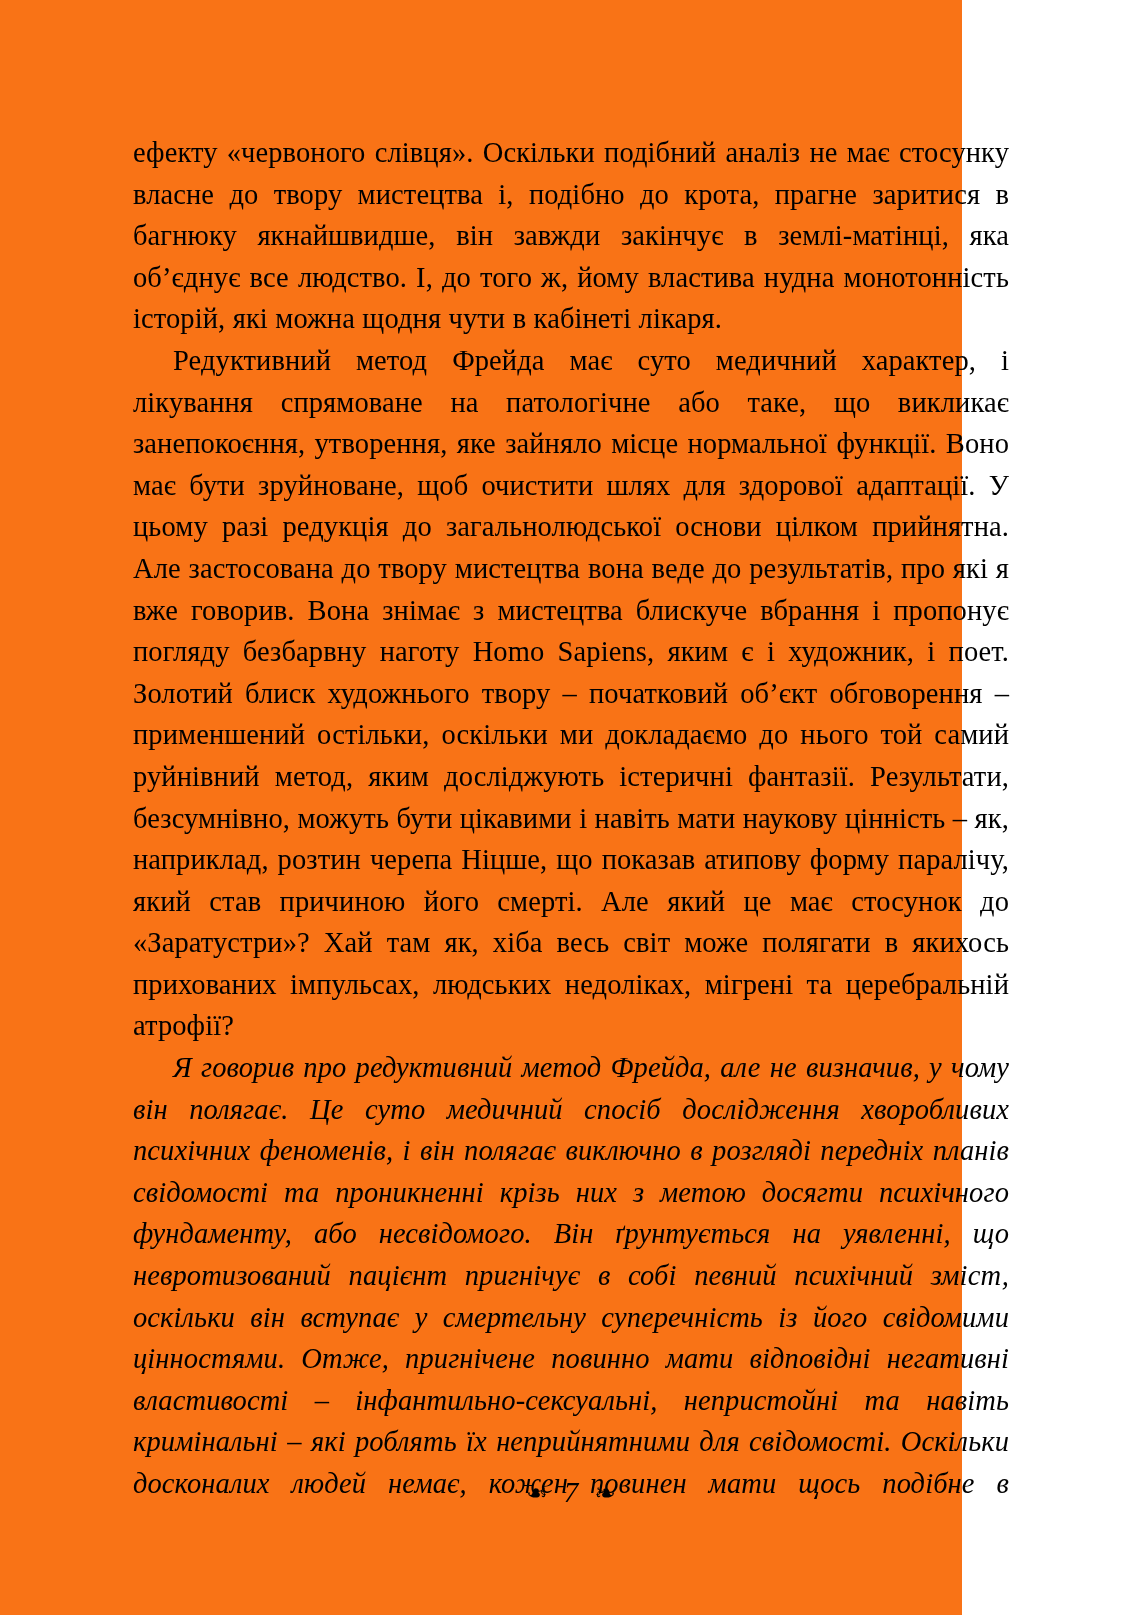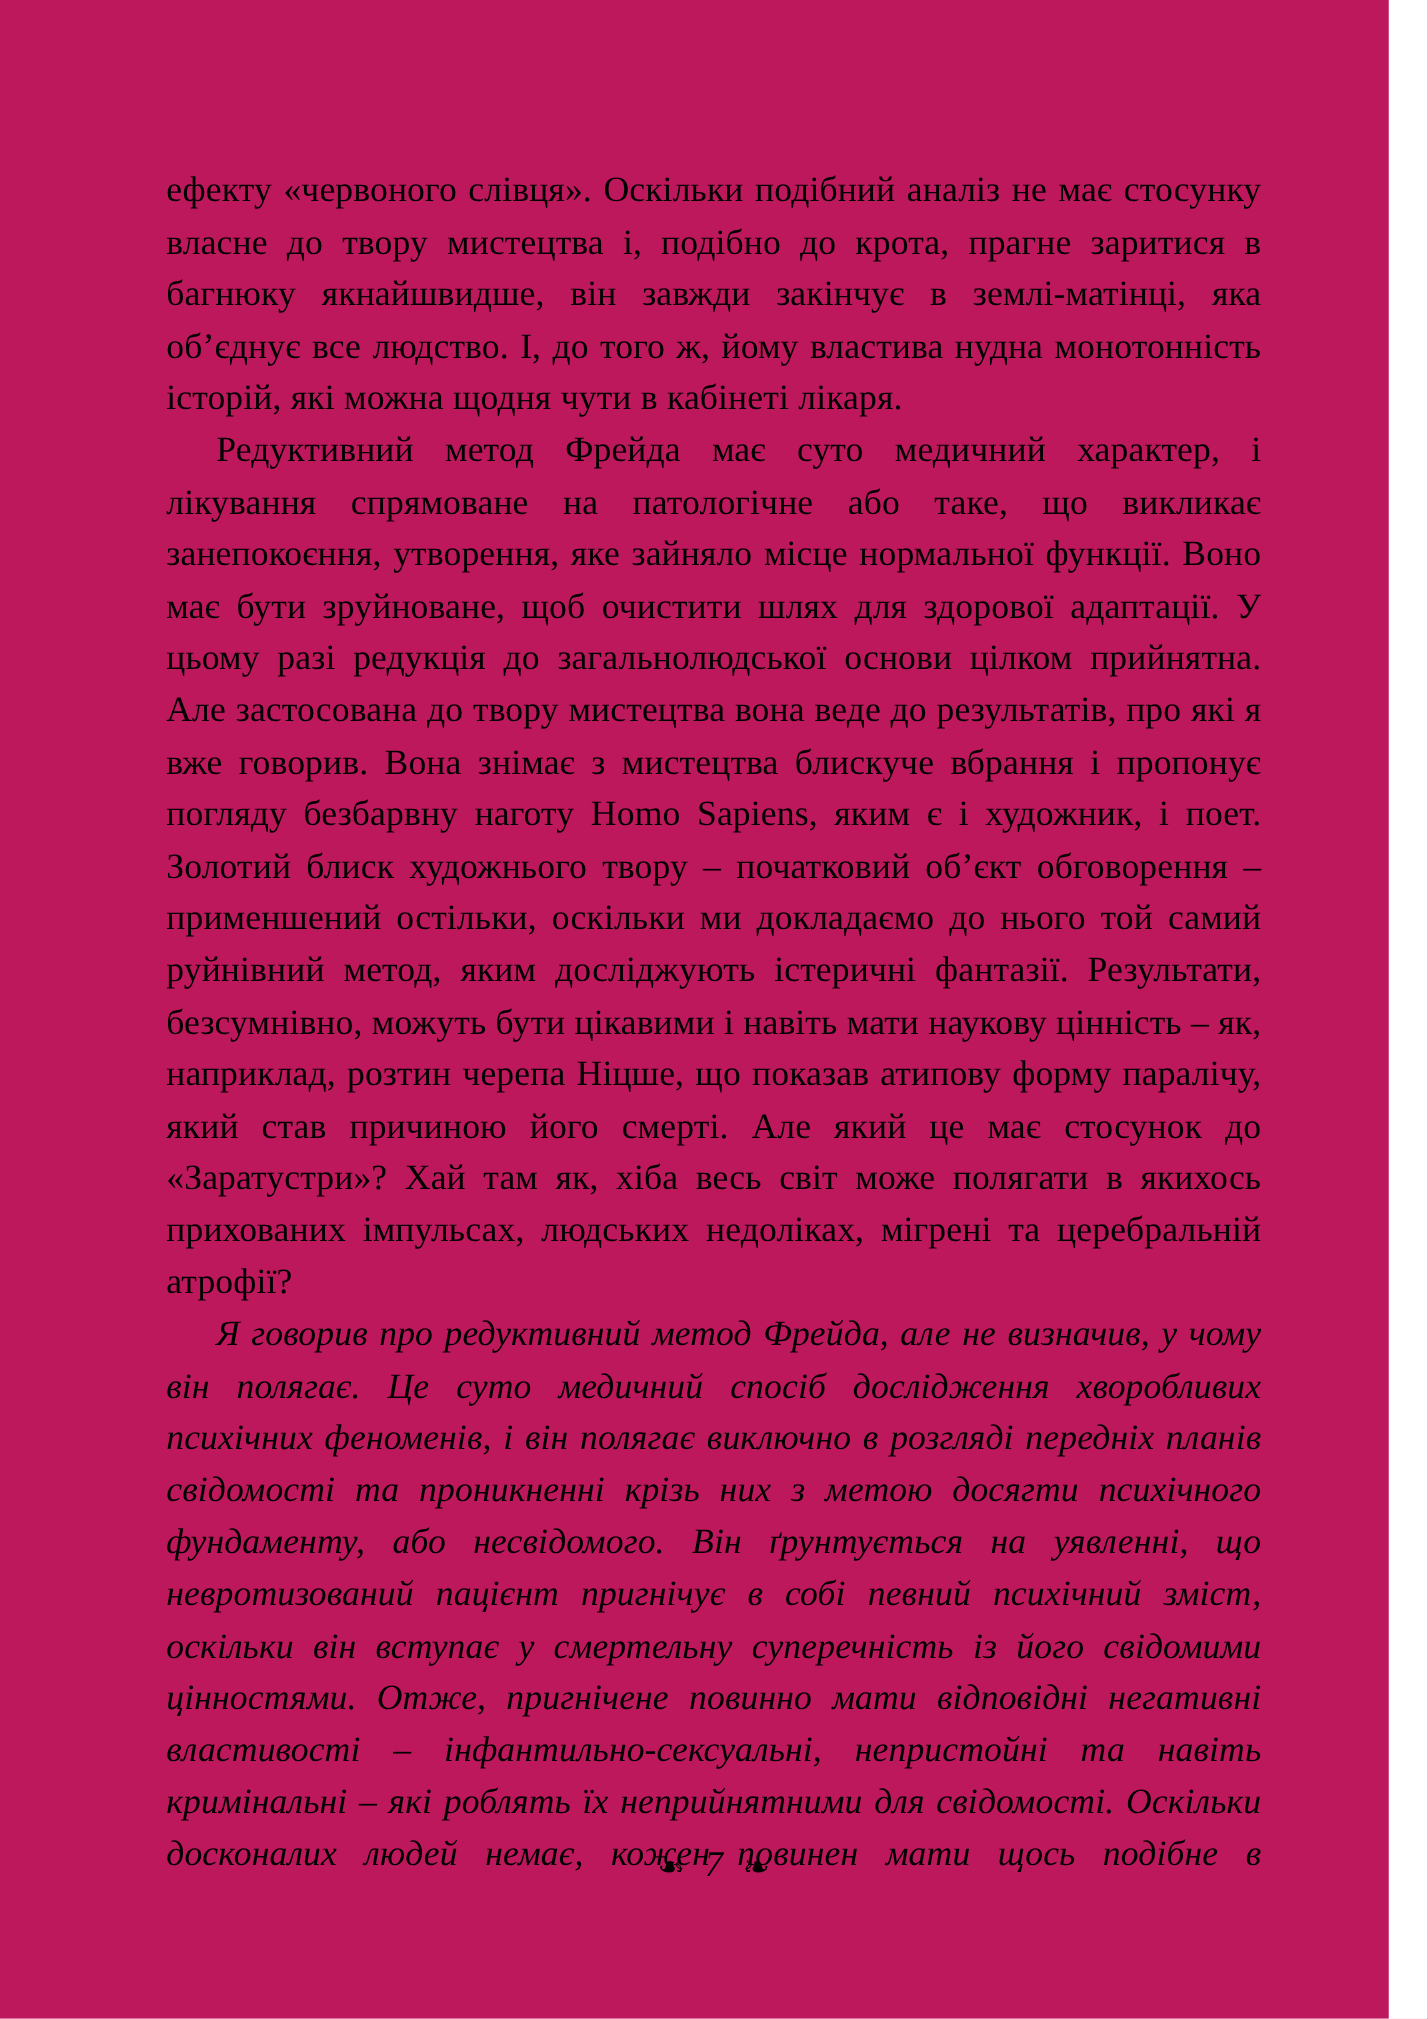--- a/index.html
+++ b/index.html
@@ -13,23 +13,23 @@
     position: relative;
     font-family: "Liberation Serif", "DejaVu Serif", serif;
     color: #000000;
     overflow: hidden;
   }
 
   #page {
     position: absolute;
     left: 0;
     top: 0;
-    width: 1111px;
+    width: 962px;
     height: 1615px;
-    background: #be185d;
+    background: #f97316;
   }
 
   #text-block {
     position: absolute;
     left: 133px;
     top: 132px;
     width: 876px;
   }
 
   .para {

